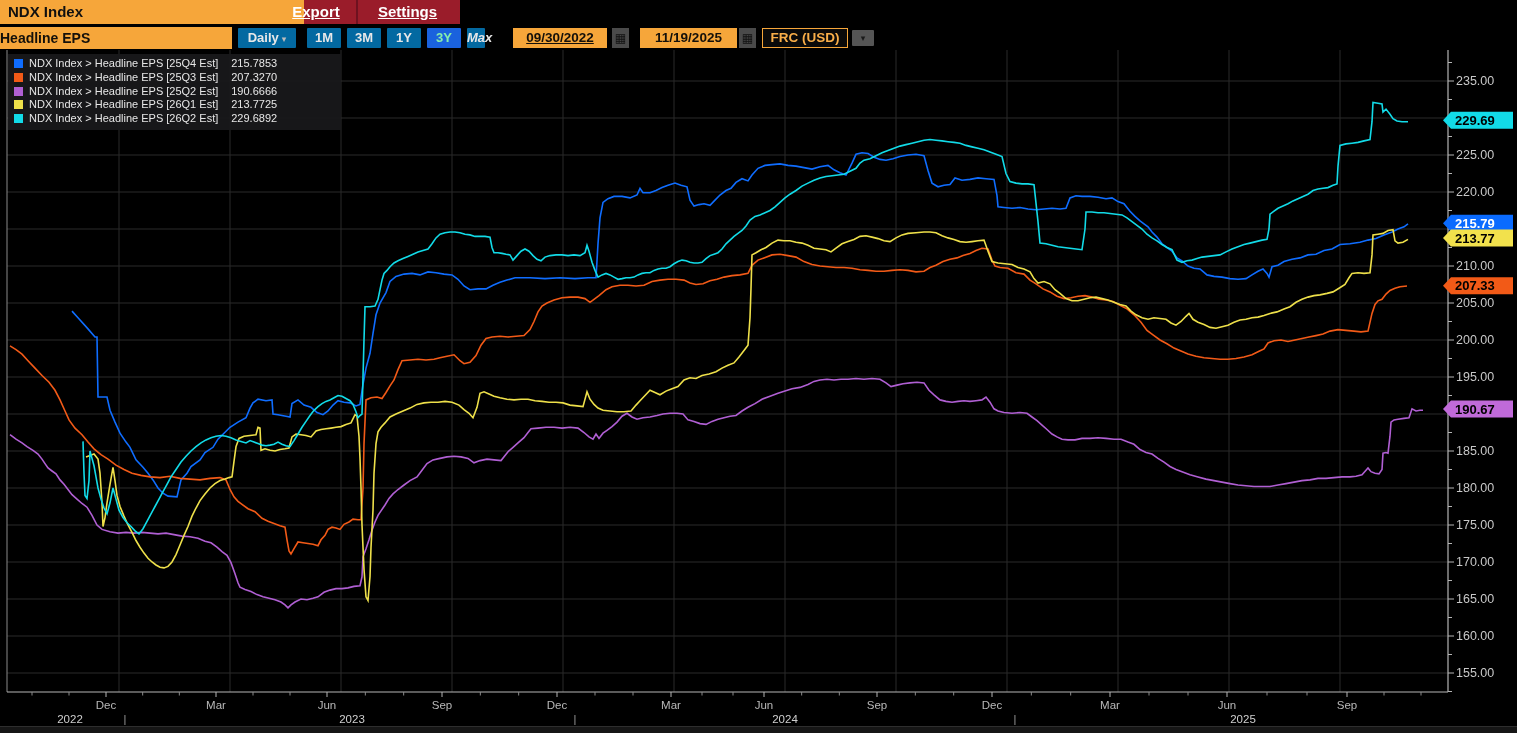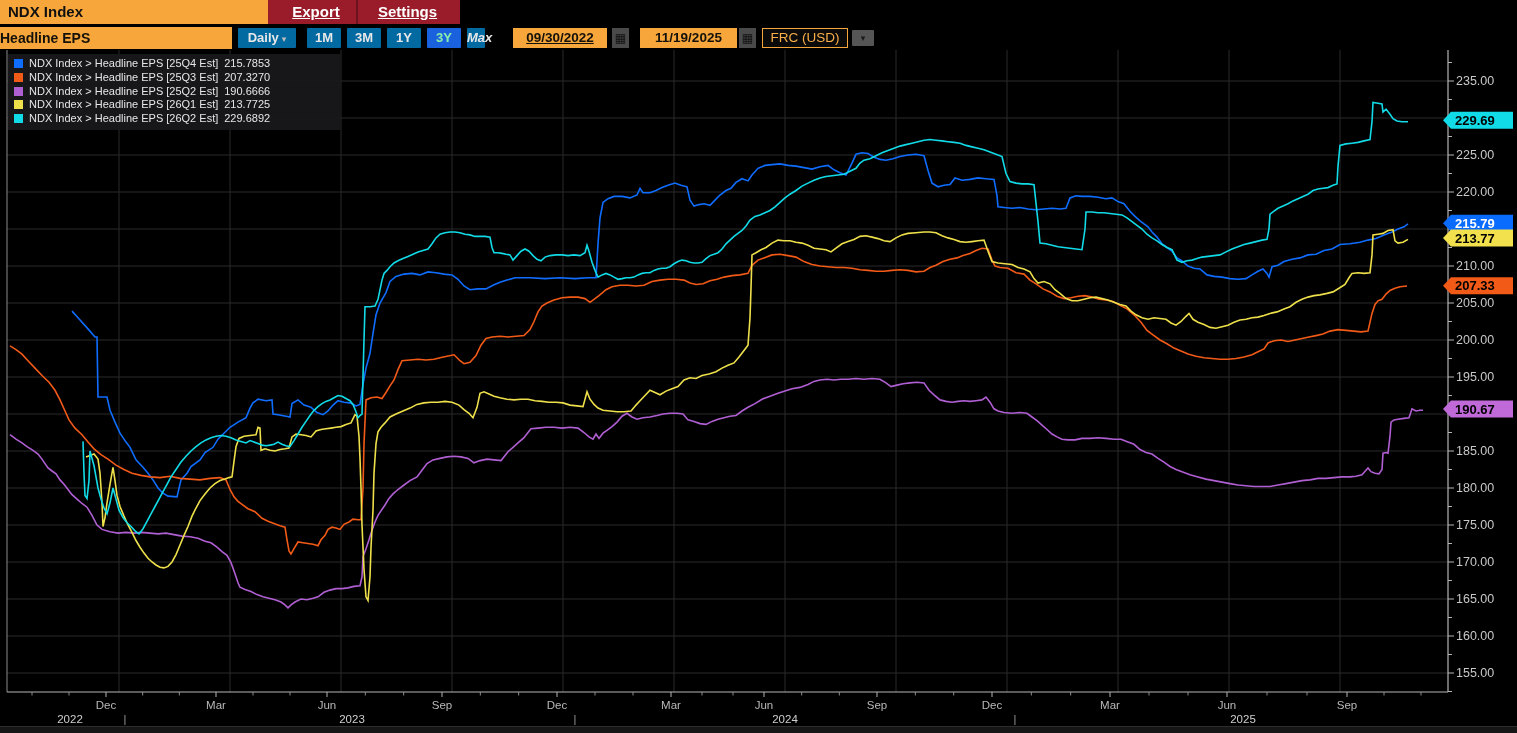--- a/index.html
+++ b/index.html
@@ -1,21 +1,21 @@
 <!DOCTYPE html>
 <html><head>
 <meta charset="utf-8">
 <style>
   html,body{margin:0;padding:0;background:#000;width:1517px;height:733px;overflow:hidden;
     font-family:"Liberation Sans","DejaVu Sans",sans-serif;-webkit-font-smoothing:antialiased;}
   #root{position:relative;width:1517px;height:733px;background:#000;}
   
   #topbar{position:absolute;left:0;top:0;width:1517px;height:24px;background:#000;}
   #topbar .redzone{position:absolute;left:268px;top:0;width:192px;height:24px;background:#9a1c2a;}
-  #ticker-field{position:absolute;left:0;top:0;width:268px;height:24px;background:#f6a63a;color:#101010;
+  #ticker-field{position:absolute;left:0;top:0;width:304px;height:24px;background:#f6a63a;color:#101010;
     font-size:15px;font-weight:bold;line-height:24px;padding-left:8px;box-sizing:border-box;}
   .menu-btn{position:absolute;top:0;height:24px;line-height:24px;color:#fff;font-size:15px;font-weight:bold;
     text-align:center;cursor:default;text-decoration:underline;}
   #export-btn{left:276px;width:80px;border-right:2px solid #6e1220;}
   #settings-btn{left:360px;width:95px;}
   
   #toolbar2{position:absolute;left:0;top:27px;width:1517px;height:23px;background:#000;}
   #field-study{position:absolute;left:0;top:0;width:232px;height:22px;background:#f6a63a;color:#14100a;
     font-size:14px;font-weight:bold;line-height:22px;padding-left:0;box-sizing:border-box;}
   .tb-btn{position:absolute;top:1px;height:20px;line-height:20px;background:#0369a1;color:#e8e8e8;
@@ -26,29 +26,29 @@
   #btn-1m{left:307px;width:34px;} #btn-3m{left:347px;width:34px;}
   #btn-1y{left:387px;width:34px;} #btn-3y{left:427px;width:34px;}
   #btn-max{left:467px;width:18px;font-style:italic;}
   .date-field{position:absolute;top:1px;height:20px;line-height:20px;background:#f6a63a;color:#14100a;
     font-size:13.5px;font-weight:bold;text-align:center;}
   #date-from{left:513px;width:94px;text-decoration:underline;} #date-to{left:640px;width:97px;}
   .cal-btn{position:absolute;top:1px;width:17px;height:20px;background:#4a4a4a;color:#111;
     font-size:12px;line-height:20px;text-align:center;}
   #cal-from{left:612px;} #cal-to{left:739px;}
   #frc-field{position:absolute;left:762px;top:1px;width:84px;height:18px;border:1px solid #f6a63a;
-    color:#f9ae49;font-size:13.5px;font-weight:normal;line-height:18px;text-align:center;background:#0a0a0a;}
+    color:#f9ae49;font-size:13.5px;font-weight:bold;line-height:18px;text-align:center;background:#0a0a0a;}
   #frc-dd{position:absolute;left:852px;top:3px;width:22px;height:16px;background:#555;color:#1a1a1a;
     font-size:9px;line-height:16px;text-align:center;border-radius:1px;}
   
   #legend{position:absolute;left:8px;top:54px;width:333px;background:rgba(25,25,27,.93);z-index:5;
     padding:3px 6px 4px 6px;box-sizing:border-box;}
   .lg-row{height:13.8px;line-height:13.8px;font-size:11px;color:#e6e6e6;white-space:nowrap;}
   .lg-sw{display:inline-block;width:9px;height:9px;margin-right:6px;vertical-align:-1px;}
-  .lg-val{margin-left:6px;}
+  .lg-val{margin-left:13px;}
   
   #chart-layer{position:absolute;left:0;top:0;width:1517px;height:733px;}
   
   #bottom-strip{position:absolute;left:0;top:726px;width:1517px;height:7px;background:#161616;
     border-top:1px solid #2e2e2e;z-index:4;}
 </style>
 </head>
 <body>
 <div id="root">
 

